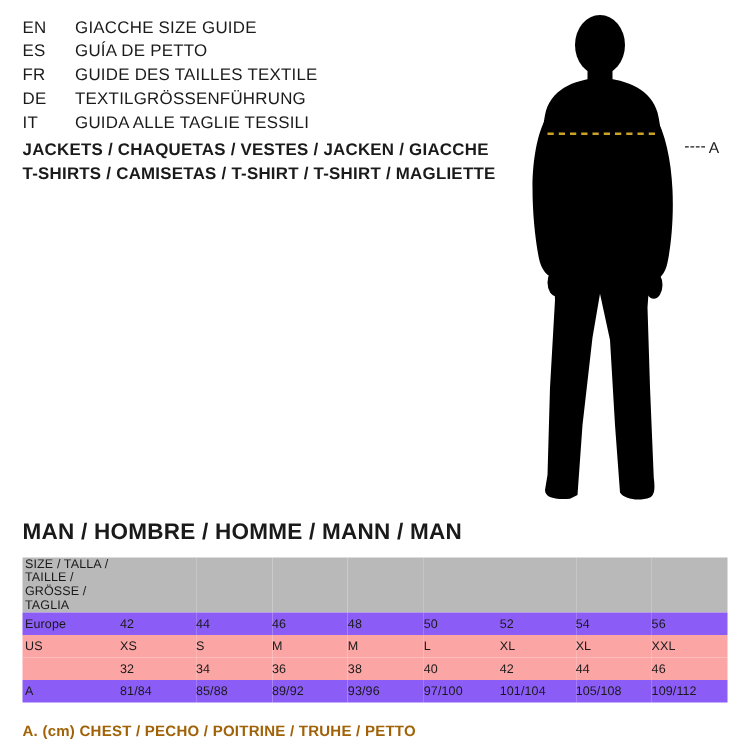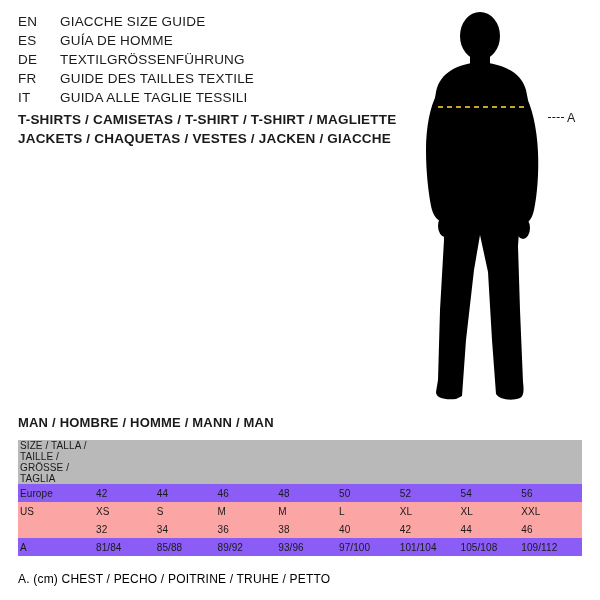--- a/index.html
+++ b/index.html
@@ -89,21 +89,21 @@
   }
 
   
   .table-section {
     position: absolute;
     left: 18px;
     top: 415px;
     width: 564px;
   }
   .man-title {
-    font-size: 13px;
+    font-size: 18px;
     font-weight: bold;
     letter-spacing: 0.2px;
     margin: 0 0 10px 0;
     color: #1a1a1a;
   }
   table.size-table {
     border-collapse: collapse;
     width: 564px;
     font-size: 10px;
     table-layout: fixed;
@@ -122,56 +122,56 @@
   .row-alt td { background: #fca5a5; }
   .row-plain td { background: #8b5cf6; }
   .c-label {
     width: 76px;
     padding-left: 2px !important;
   }
   .c-val { text-align: left; margin-top: 16px; }
   .footnote {
     margin-top: 16px;
     font-size: 12px;
-    font-weight: normal;
-    letter-spacing: 0.2px;
-    color: #000000;
+    font-weight: bold;
+    letter-spacing: 0.2px;
+    color: #a16207;
   }
 </style>
 </head>
 <body>
 
 <div class="page">
 
   <div class="lang-block">
     <div class="lang-row">
       <span class="lang-code">EN</span>
       <span class="lang-text">GIACCHE SIZE GUIDE</span>
     </div>
     <div class="lang-row">
       <span class="lang-code">ES</span>
-      <span class="lang-text">GUÍA DE HOMME</span>
+      <span class="lang-text">GUÍA DE PETTO</span>
+    </div>
+    <div class="lang-row">
+      <span class="lang-code">FR</span>
+      <span class="lang-text">GUIDE DES TAILLES TEXTILE</span>
     </div>
     <div class="lang-row">
       <span class="lang-code">DE</span>
       <span class="lang-text">TEXTILGRÖSSENFÜHRUNG</span>
     </div>
     <div class="lang-row">
-      <span class="lang-code">FR</span>
-      <span class="lang-text">GUIDE DES TAILLES TEXTILE</span>
-    </div>
-    <div class="lang-row">
       <span class="lang-code">IT</span>
       <span class="lang-text">GUIDA ALLE TAGLIE TESSILI</span>
     </div>
   </div>
 
   <div class="cat-block">
+    <div class="cat-line">JACKETS / CHAQUETAS / VESTES / JACKEN / GIACCHE</div>
     <div class="cat-line">T-SHIRTS / CAMISETAS / T-SHIRT / T-SHIRT / MAGLIETTE</div>
-    <div class="cat-line">JACKETS / CHAQUETAS / VESTES / JACKEN / GIACCHE</div>
   </div>
 
   <div class="figure-wrap">
     <svg class="figure-svg" width="200" height="400" viewBox="0 0 200 400">
       <g fill="#000000">
 
         <ellipse cx="80" cy="26" rx="20" ry="24"></ellipse>
 
         <rect x="70" y="44" width="20" height="14"></rect>
 

